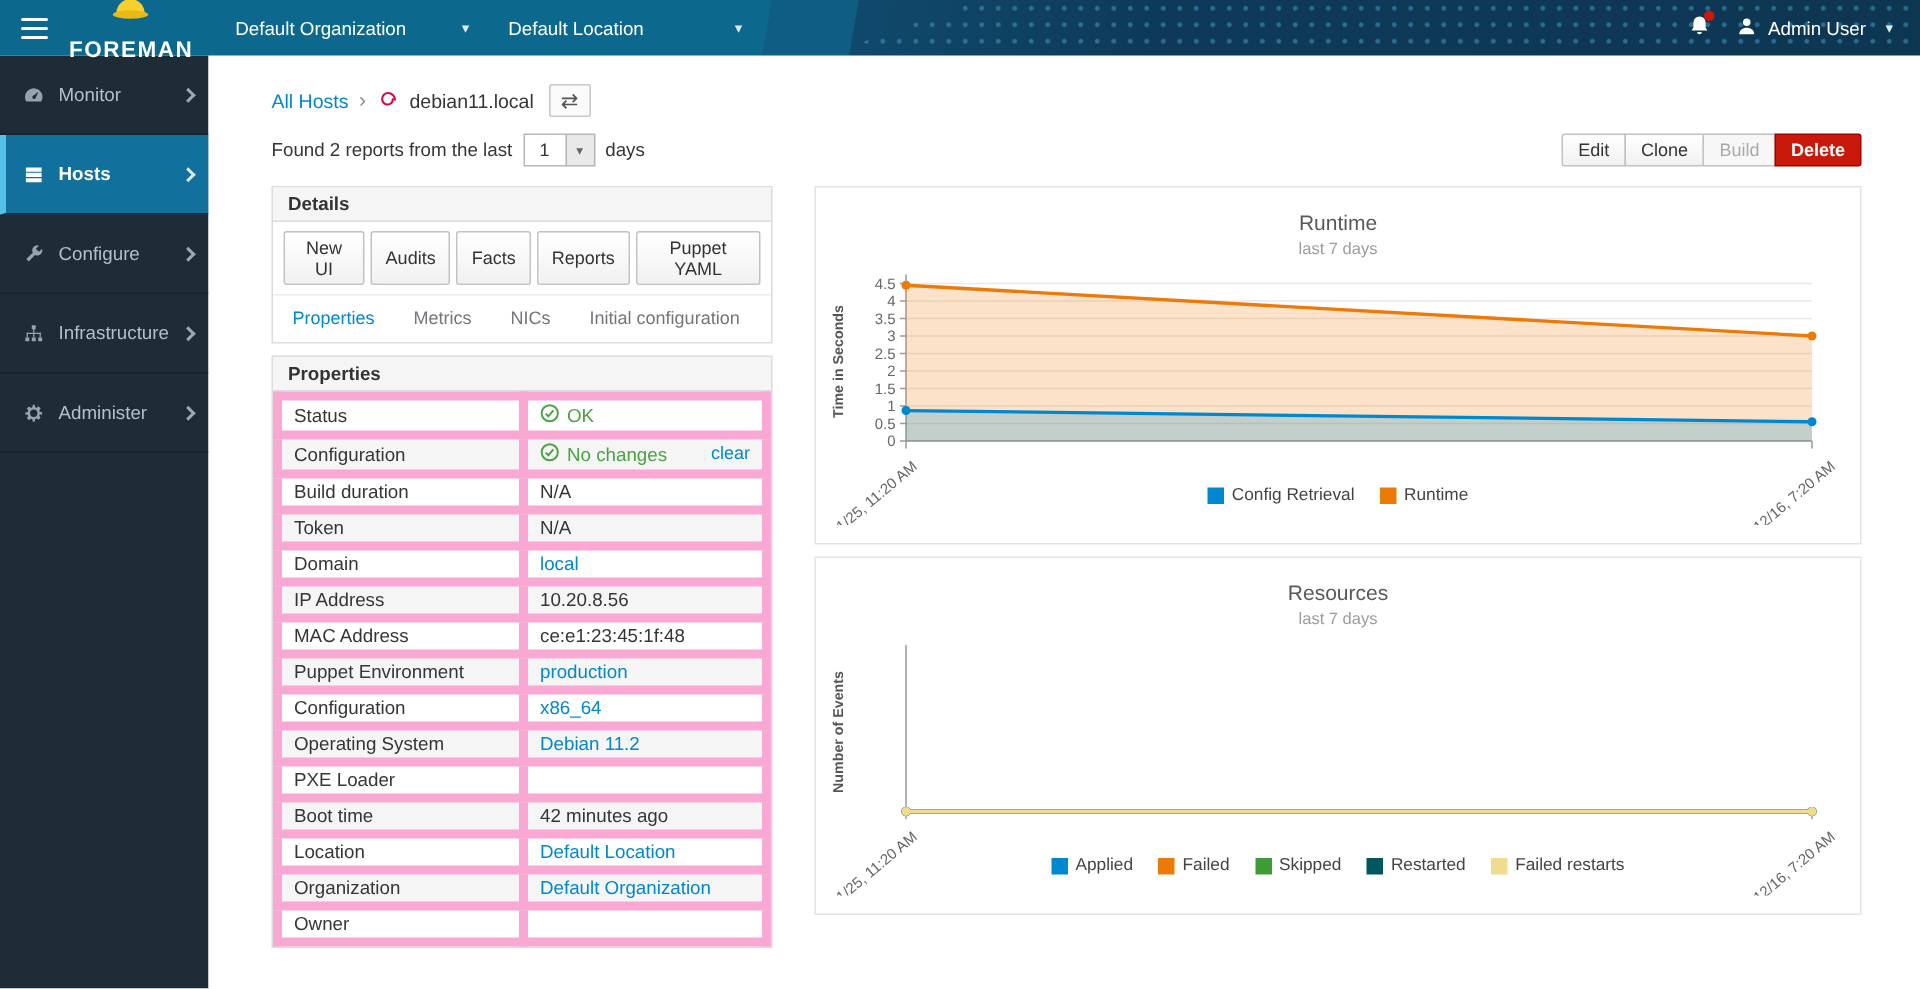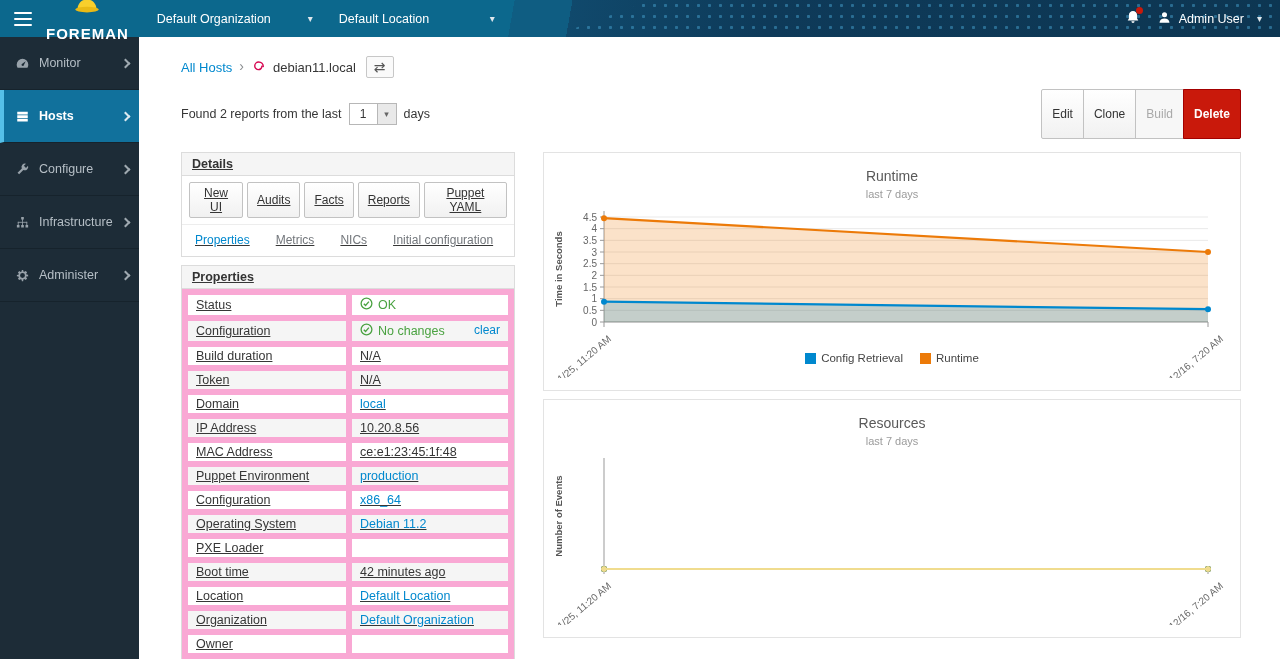--- a/index.html
+++ b/index.html
@@ -49,31 +49,31 @@
     font-size:14px; color:#555; cursor:pointer; margin-left:3px; }
 
   
   .toolbar-row { display:flex; align-items:center; padding:9px 39px 0 42px; }
   .reports-text { color:#363636; }
   .mini-select { display:inline-flex; border:1px solid #b7b7b7; margin:0 7px; height:22px; cursor:pointer; }
   .mini-select .val { width:27px; text-align:center; background:#fff; line-height:20px; font-size:12px; }
   .mini-select .arrow { width:19px; background:#e9e9e9; border-left:1px solid #b7b7b7; color:#666;
     font-size:9px; display:flex; align-items:center; justify-content:center; }
   .action-buttons { margin-left:auto; display:flex; }
-  .btn { border:1px solid #c2c2c2; background:linear-gradient(#ffffff,#f1f1f1); padding:17px 10px; font-size:12px;
+  .btn { border:1px solid #c2c2c2; background:linear-gradient(#ffffff,#f1f1f1); padding:3px 10px; font-size:12px;
     color:#333; cursor:pointer; font-family:inherit; }
   .action-buttons .btn { border-radius:0; margin-left:-1px; }
   .action-buttons .btn:first-child { border-radius:2px 0 0 2px; margin-left:0; }
   .action-buttons .btn:last-child { border-radius:0 2px 2px 0; }
   .btn.disabled { color:#a9a9a9; background:#f7f7f7; cursor:default; }
   .btn.danger { background:#c9190b; border-color:#a30000; color:#fff; font-weight:bold; }
 
   
   .columns { display:flex; gap:28px; padding:13px 39px 0 42px; align-items:flex-start; }
-  .left-col { width:334px; flex-shrink:0;text-decoration:underline; }
+  .left-col { width:334px; flex-shrink:0; }
   .right-col { flex:1; }
 
   .panel { border:1px solid #dcdcdc; background:#fff; }
   .panel-heading { background:#f5f5f5; border-bottom:1px solid #dcdcdc; padding:4px 10px; font-weight:bold;
     color:#333; font-size:12.5px; }
   .detail-actions { display:flex; gap:4px; padding:6px 7px; border-bottom:1px solid #ededed; }
   .detail-actions .btn { border-radius:2px; padding:3px 9px; }
   .detail-tabs { display:flex; gap:26px; padding:8px 13px 9px; font-size:12px; }
   .tab { color:#72767b; cursor:pointer; }
   .tab.active { color:#0088ce; }
@@ -395,17 +395,24 @@
               <line x1="56" y1="118" x2="660" y2="118" stroke="#00565e" stroke-width="2.2"></line>
               <circle cx="56" cy="118" r="3" fill="#00565e"></circle>
               <circle cx="660" cy="118" r="3" fill="#00565e"></circle>
               <line x1="56" y1="118" x2="660" y2="118" stroke="#f0dc8e" stroke-width="2.2"></line>
               <circle cx="56" cy="118" r="3" fill="#f0dc8e"></circle>
               <circle cx="660" cy="118" r="3" fill="#f0dc8e"></circle>
               <text transform="translate(14,65) rotate(-90)" text-anchor="middle" font-size="9.5" font-weight="bold" fill="#555">Number of Events</text>
               <text transform="translate(64,136) rotate(-40)" text-anchor="end" font-size="10" fill="#666">11/25, 11:20 AM</text>
               <text transform="translate(676,136) rotate(-40)" text-anchor="end" font-size="10" fill="#666">12/16, 7:20 AM</text>
             </svg>
+          <div class="legend">
+              <span class="legend-item"><span class="sq" style="background: rgb(0, 136, 206);"></span>Applied</span>
+              <span class="legend-item"><span class="sq" style="background: rgb(236, 122, 8);"></span>Failed</span>
+              <span class="legend-item"><span class="sq" style="background: rgb(63, 156, 53);"></span>Skipped</span>
+              <span class="legend-item"><span class="sq" style="background: rgb(0, 86, 94);"></span>Restarted</span>
+              <span class="legend-item"><span class="sq" style="background: rgb(240, 220, 142);"></span>Failed restarts</span>
+            </div>
         </div>
       </div>
     </div>
   </main>
 </div>
 
 </body></html>

